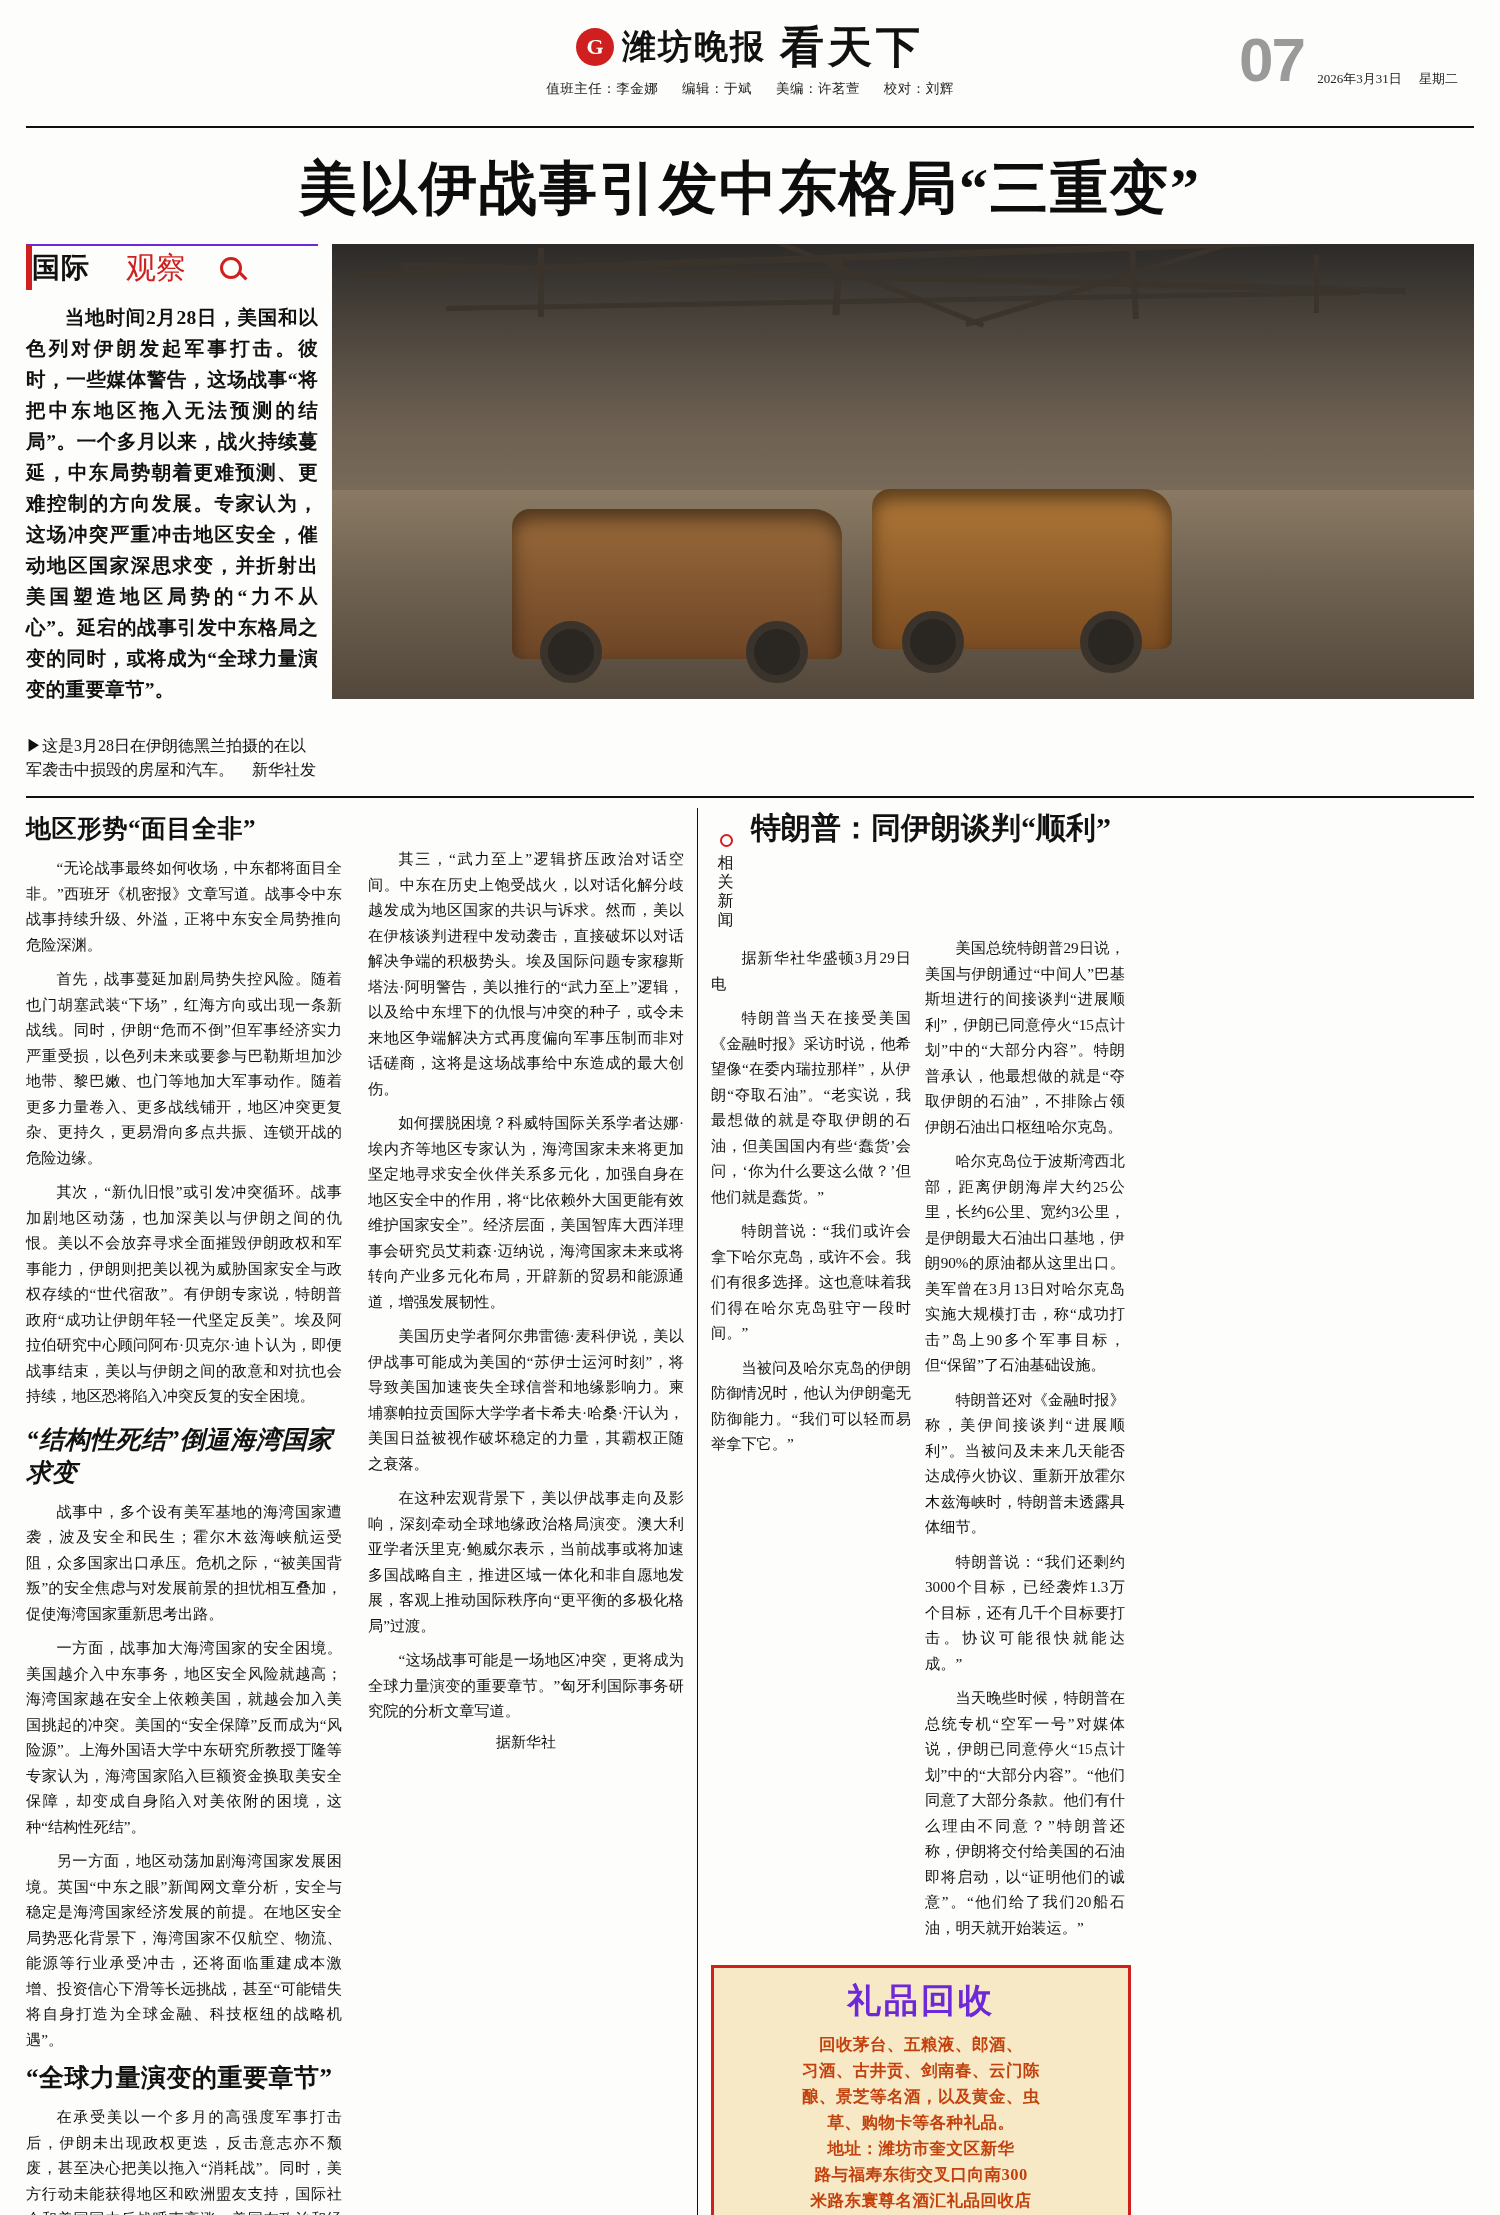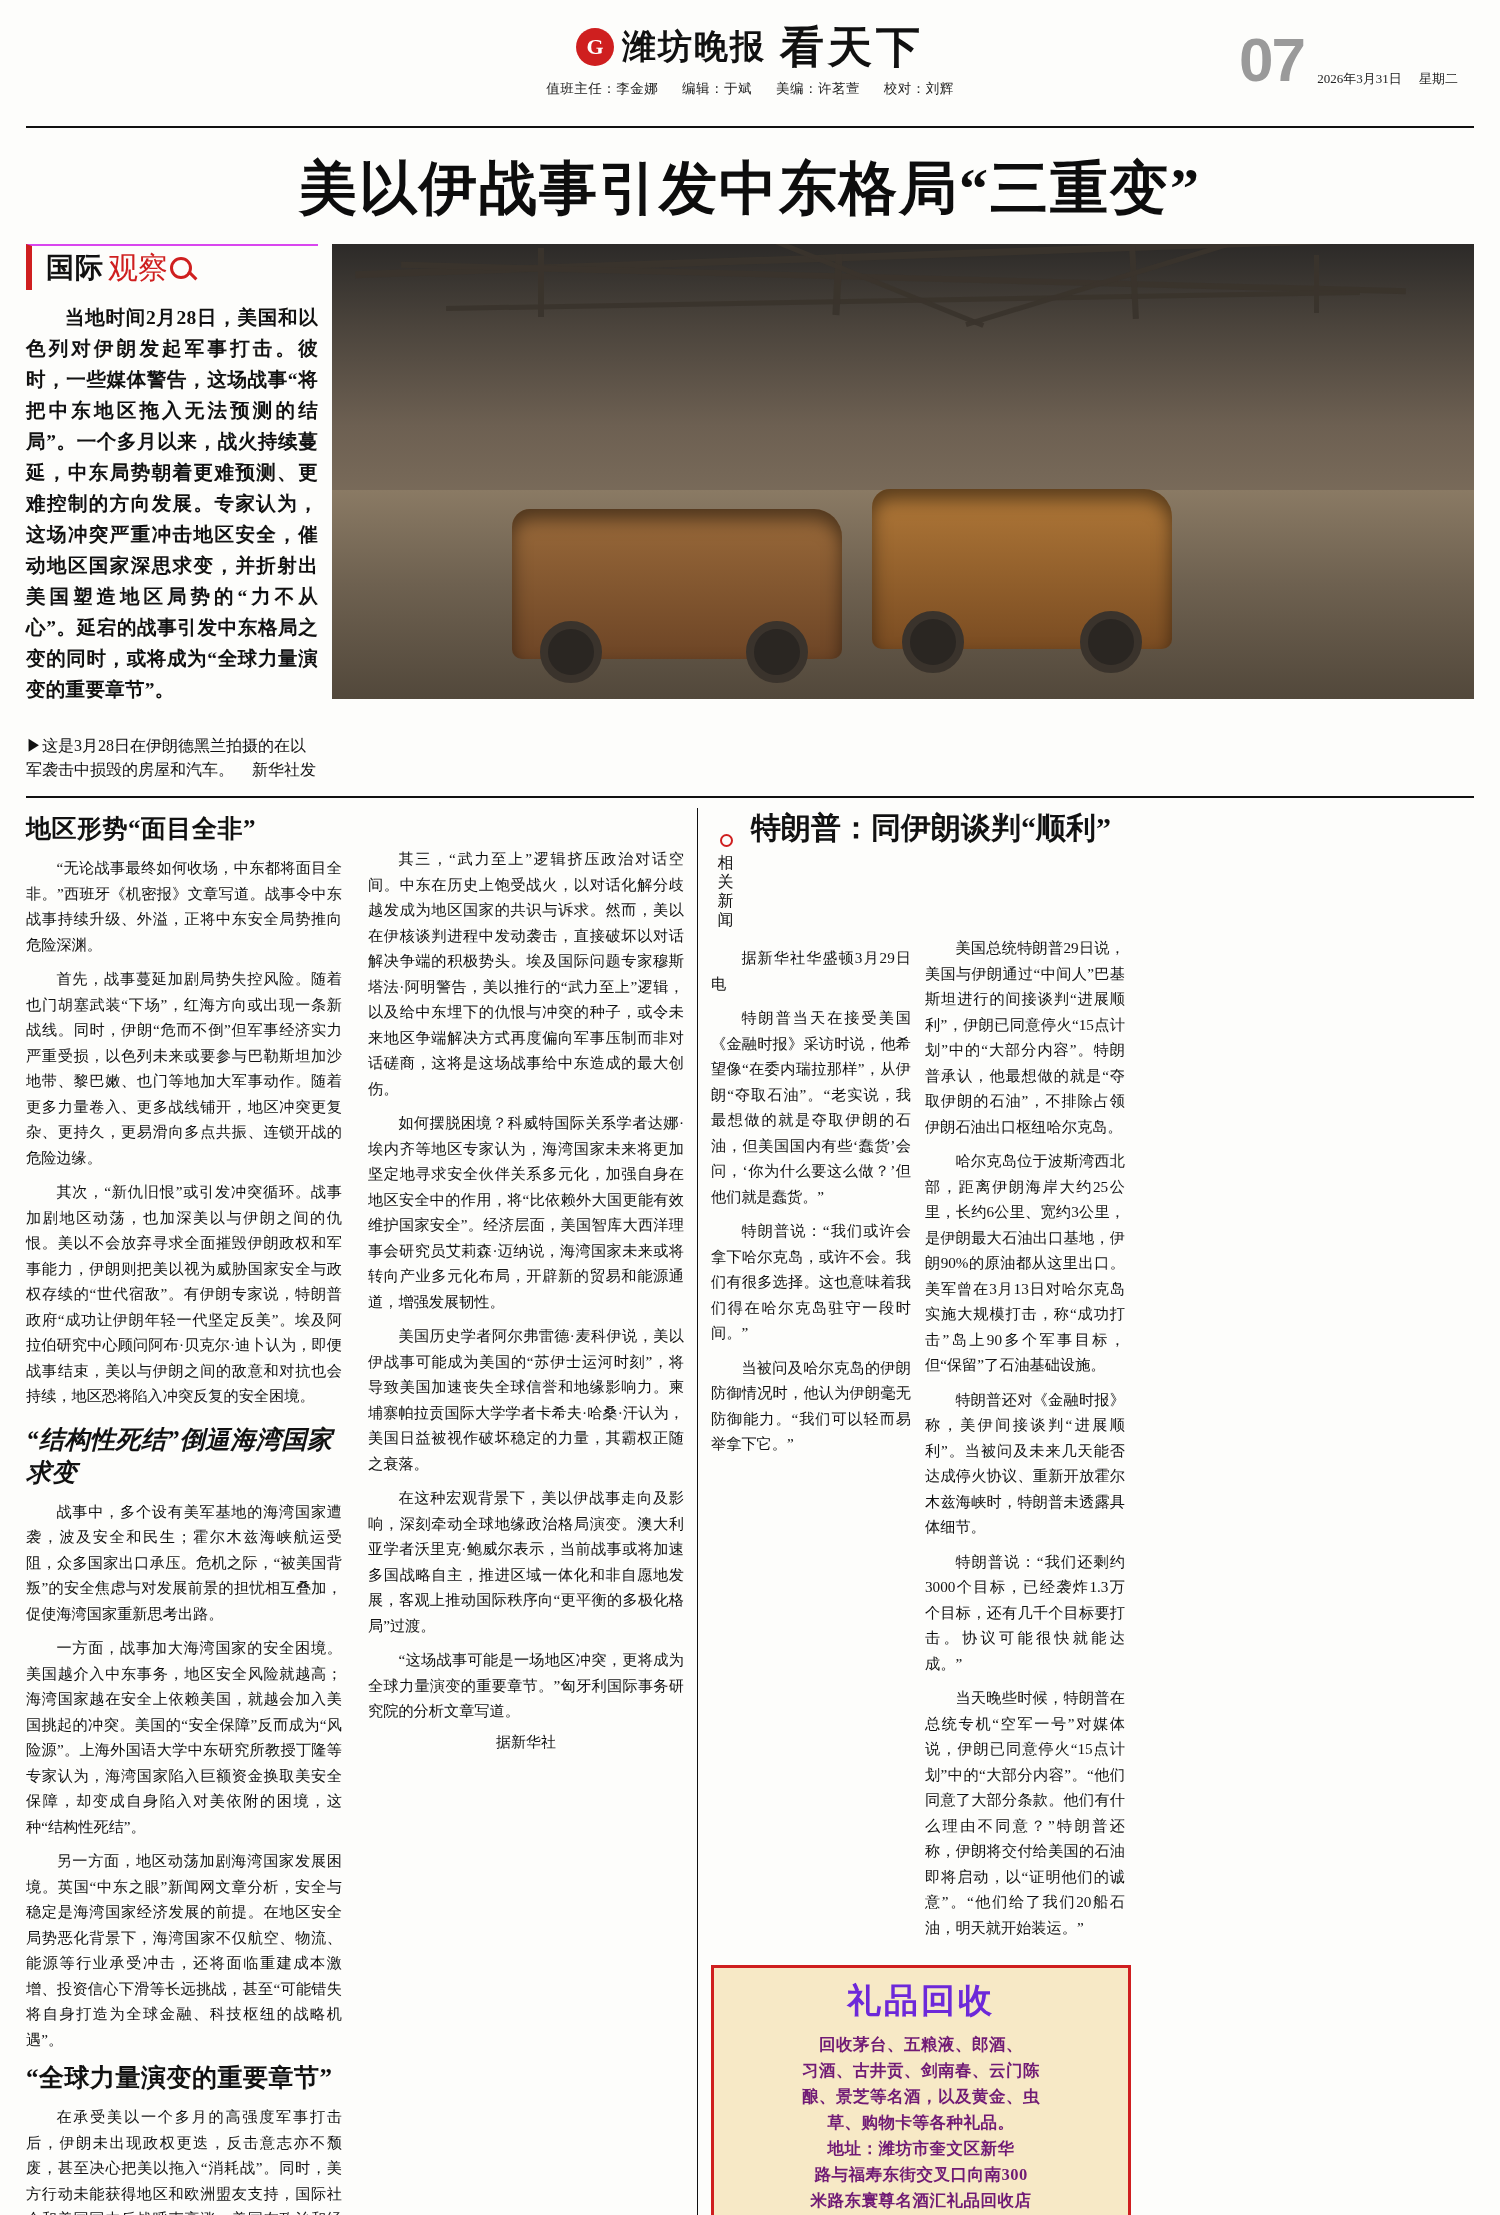--- a/index.html
+++ b/index.html
@@ -48,22 +48,22 @@
     text-align:center; font-size:58px; font-weight:bold; letter-spacing:2px;
     margin:22px 0 16px 0; color:#0d0d0d;
     font-family:"Liberation Serif", serif;
   }
 
   
   .topblock { display:flex; gap:14px; height:480px; }
   .leadcol { width:292px; position:relative; }
   .badge {
     position:relative; height:46px; margin-bottom:12px;
-    border-left:6px solid #cf1f1f; border-top:2px solid #d946ef;
-    display:flex; align-items:center; padding-left:14px;
+    border-left:6px solid #cf1f1f; border-top:2px solid #6d28d9;
+    display:flex; align-items:center; gap:32px;
   }
   .badge-a { font-size:28px; font-weight:bold; letter-spacing:1px; color:#111; }
   .badge-b { font-size:30px; font-weight:normal; color:#cf1f1f; margin-left:4px; }
   .badge-circle {
     width:22px; height:22px; border:3px solid #cf1f1f; border-radius:50%;
     margin-left:2px; position:relative;
   }
   .badge-circle:after {
     content:""; position:absolute; width:11px; height:3px; background:#cf1f1f;
     transform:rotate(45deg); right:-9px; bottom:-1px;
@@ -119,21 +119,21 @@
   
   .adbox {
     border:3px solid #cf1f1f; background:#f7e9c6; margin-top:16px;
     padding:10px 12px 12px 12px; text-align:center;
   }
   .ad-title {
     font-size:34px; font-weight:bold; color:#6d28d9; letter-spacing:3px;
     margin-bottom:8px;
   }
   .ad-line {
-    font-size:16.5px; line-height:26px; color:#701a75; font-weight:bold; letter-spacing:.5px;
+    font-size:16.5px; line-height:26px; color:#c2410c; font-weight:bold; letter-spacing:.5px;
   }
   .credit-end { text-align:center; font-size:15px; margin-top:6px; }
 
   
   .sky { position:absolute; inset:0; background:linear-gradient(#2c2a28 0%, #4b443c 18%, #6d6052 40%, #7d6e5c 60%, #6a5b4a 100%); }
   .beam { position:absolute; background:#3a342c; opacity:.95; }
   .rubble { position:absolute; bottom:0; left:0; right:0; height:46%;
     background:linear-gradient(#8a7a64 0%, #6e6150 45%, #52483b 100%); }
   .car { position:absolute; border-radius:18px 28px 10px 10px; }
   .car1 { left:180px; bottom:40px; width:330px; height:150px;

